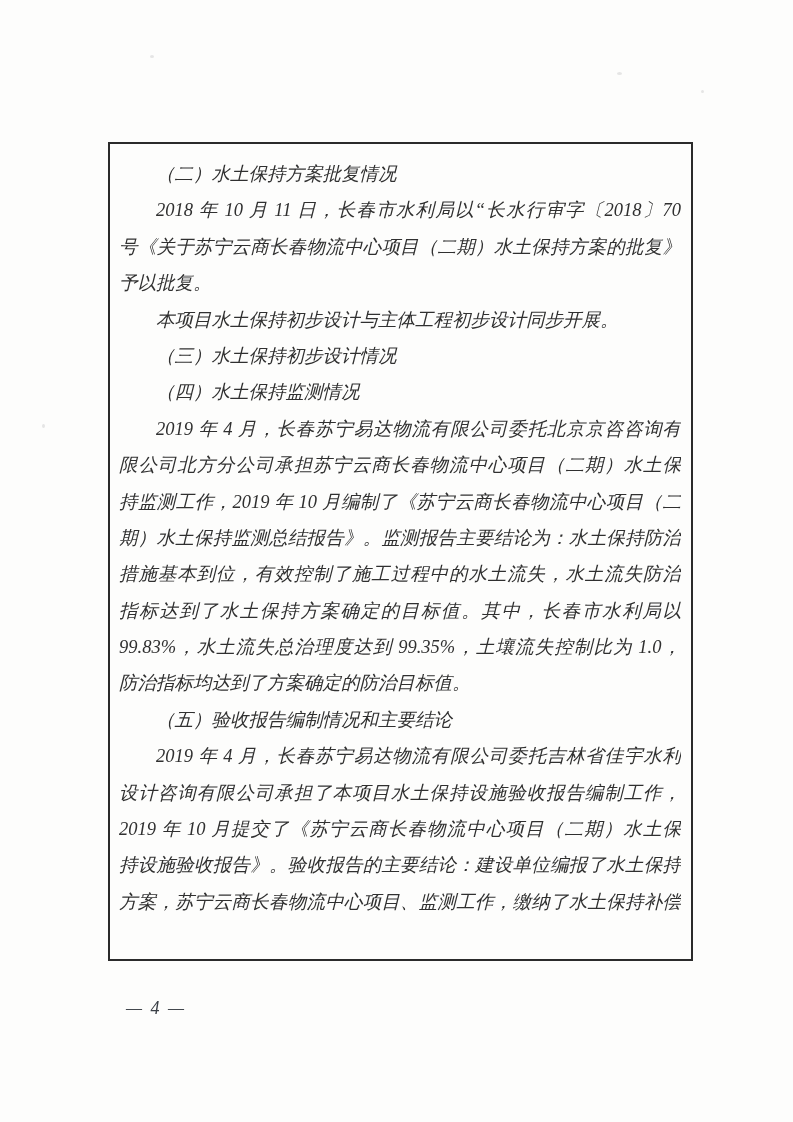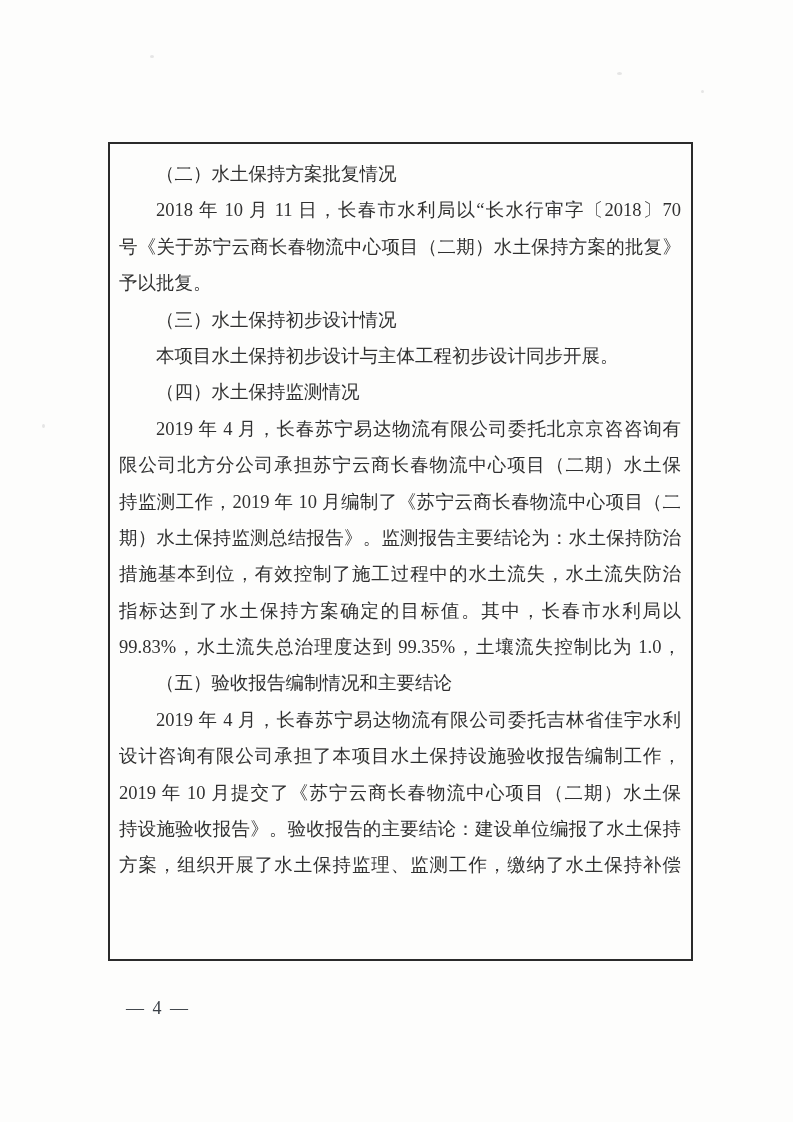--- a/index.html
+++ b/index.html
@@ -1,20 +1,20 @@
 <!DOCTYPE html>
 <html style="--text-color: #303030; --border-color: #2b2b2b; --paper-color: #fdfdfc;"><head>
 <meta charset="utf-8">
 <style>
   :root {
     --text-color: #303030;
     --border-color: #2b2b2b;
     --paper-color: #fdfdfc;
   }
-  * { margin: 0; padding: 0; box-sizing: border-box; }
+  * { margin: 0; padding: 0; box-sizing: border-box; font-style: italic; }
   html, body {
     width: 793px; height: 1122px;
     background: var(--paper-color);
     overflow: hidden;
     font-family: "Liberation Serif", "DejaVu Serif", serif;
   }
   .page {
     position: relative;
     width: 793px; height: 1122px;
     background: var(--paper-color);
@@ -66,33 +66,34 @@
   <div class="scan-speck speck-1"></div>
   <div class="scan-speck speck-2"></div>
   <div class="scan-speck speck-3"></div>
   <div class="scan-speck speck-4"></div>
 
   <div class="doc-box">
       <div class="line indent">（二）水土保持方案批复情况</div>
       <div class="line indent fill">2018 年 10 月 11 日，长春市水利局以“长水行审字〔2018〕70</div>
       <div class="line fill">号《关于苏宁云商长春物流中心项目（二期）水土保持方案的批复》</div>
       <div class="line">予以批复。</div>
+      <div class="line indent">本项目水土保持初步设计与主体工程初步设计同步开展。</div>
       <div class="line indent">（三）水土保持初步设计情况</div>
-      <div class="line indent">本项目水土保持初步设计与主体工程初步设计同步开展。</div>
       <div class="line indent">（四）水土保持监测情况</div>
       <div class="line indent fill">2019 年 4 月，长春苏宁易达物流有限公司委托北京京咨咨询有</div>
       <div class="line fill">限公司北方分公司承担苏宁云商长春物流中心项目（二期）水土保</div>
       <div class="line fill">持监测工作，2019 年 10 月编制了《苏宁云商长春物流中心项目（二</div>
       <div class="line fill">期）水土保持监测总结报告》。监测报告主要结论为：水土保持防治</div>
       <div class="line fill">措施基本到位，有效控制了施工过程中的水土流失，水土流失防治</div>
       <div class="line fill">指标达到了水土保持方案确定的目标值。其中，长春市水利局以</div>
       <div class="line fill">99.83%，水土流失总治理度达到 99.35%，土壤流失控制比为 1.0，</div>
+      <div class="line">防治指标均达到了方案确定的防治目标值。</div>
       <div class="line indent">（五）验收报告编制情况和主要结论</div>
       <div class="line indent fill">2019 年 4 月，长春苏宁易达物流有限公司委托吉林省佳宇水利</div>
       <div class="line fill">设计咨询有限公司承担了本项目水土保持设施验收报告编制工作，</div>
       <div class="line fill">2019 年 10 月提交了《苏宁云商长春物流中心项目（二期）水土保</div>
       <div class="line fill">持设施验收报告》。验收报告的主要结论：建设单位编报了水土保持</div>
-      <div class="line fill">方案，组织开展了水土保持监理、监测工作，缴纳了水土保持补偿</div>
+      <div class="line fill">方案，苏宁云商长春物流中心项目、监测工作，缴纳了水土保持补偿</div>
     </div>
 
   <div class="footer-page-number">— 4 —</div>
 
 </div>
 
 </body></html>

